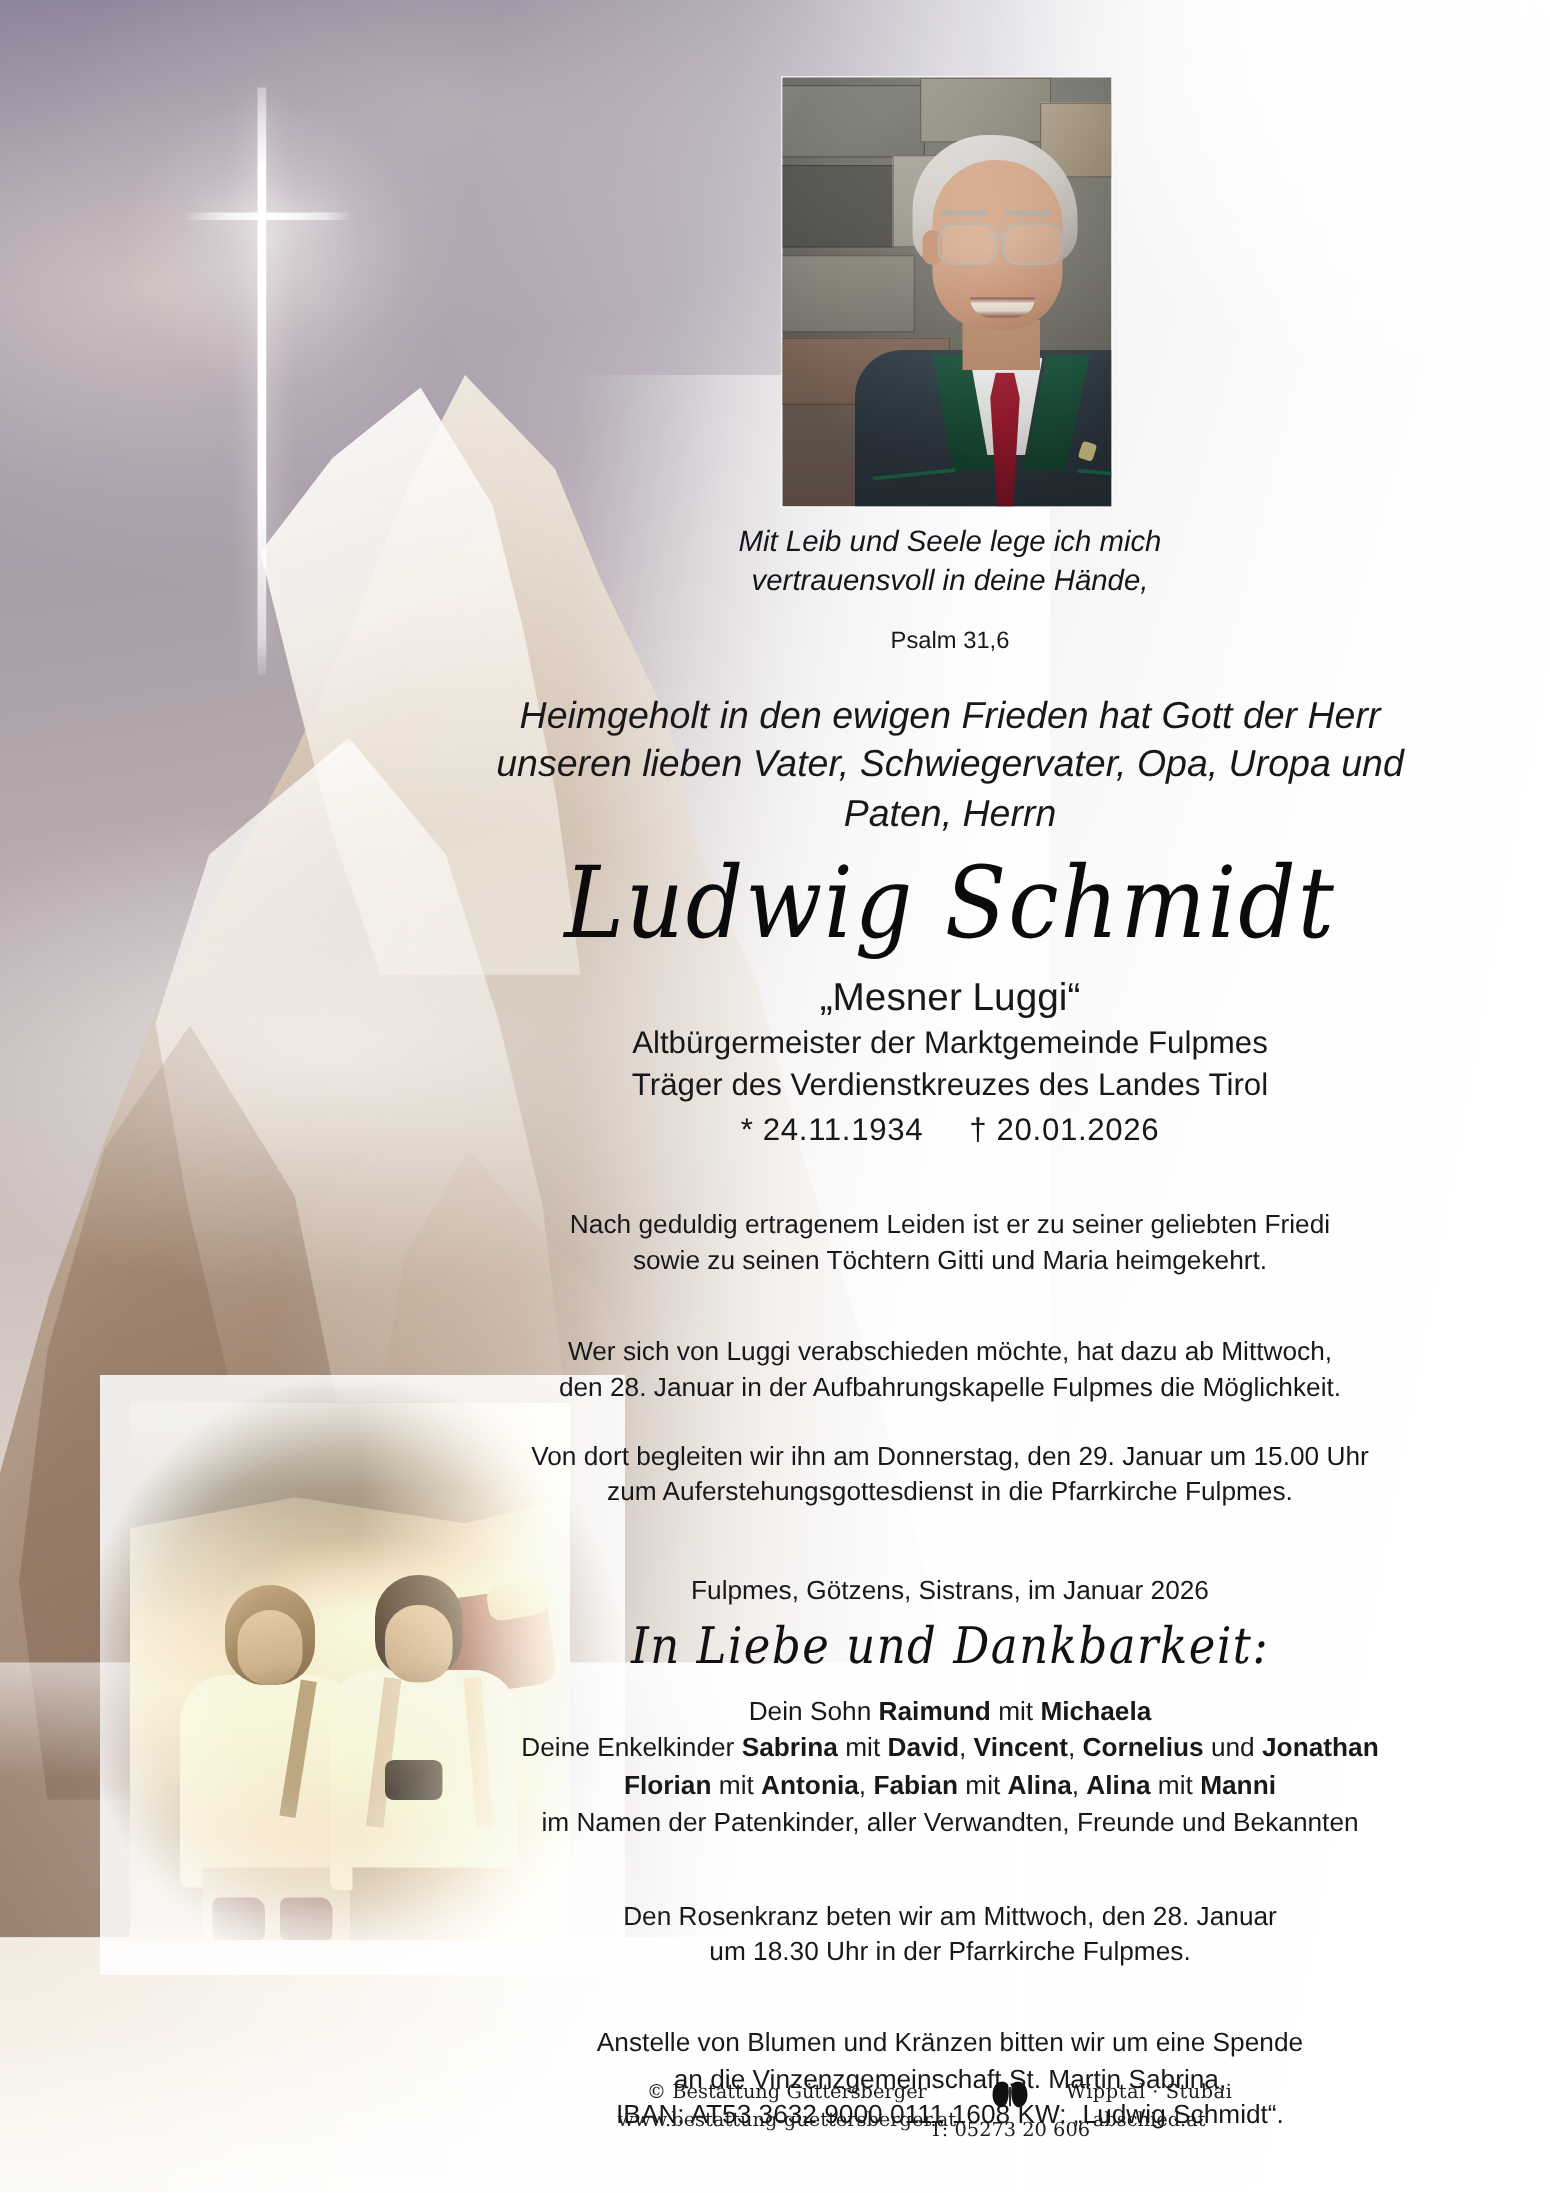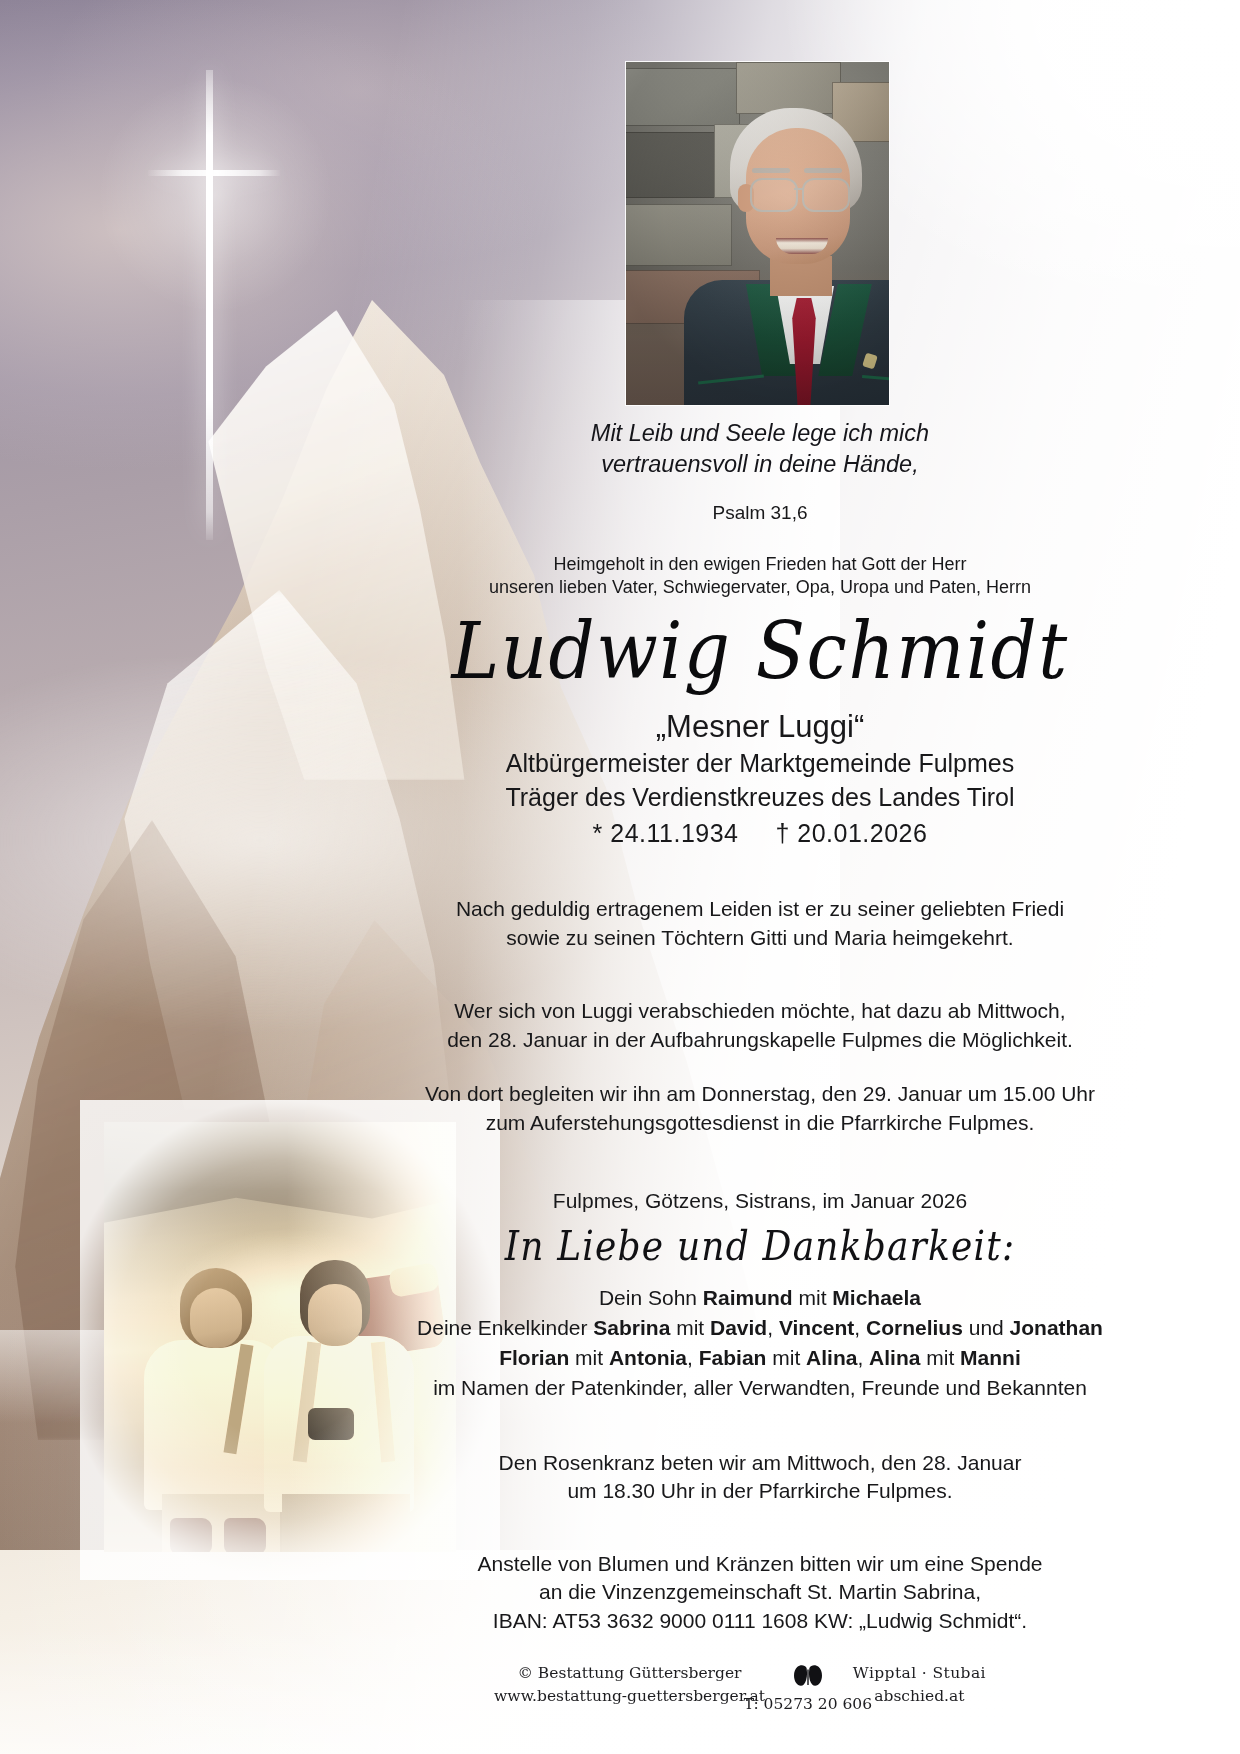--- a/index.html
+++ b/index.html
@@ -441,22 +441,23 @@
     color: #15151a;
   }
   .verse-ref {
     margin-top: 21px;
     font-size: 19px;
     color: #18181a;
   }
 
   .intro {
     margin-top: 29px;
-    font-size: 18px;
+    font-size: 30px;
     line-height: 1.32;
+    font-style: italic;
   }
 
   .name {
     margin-top: 13px;
     font-family: "DejaVu Serif", "Liberation Serif", serif;
     font-style: italic;
     font-weight: 400;
     font-size: 72px;
     line-height: 1.08;
     letter-spacing: 1.5px;

